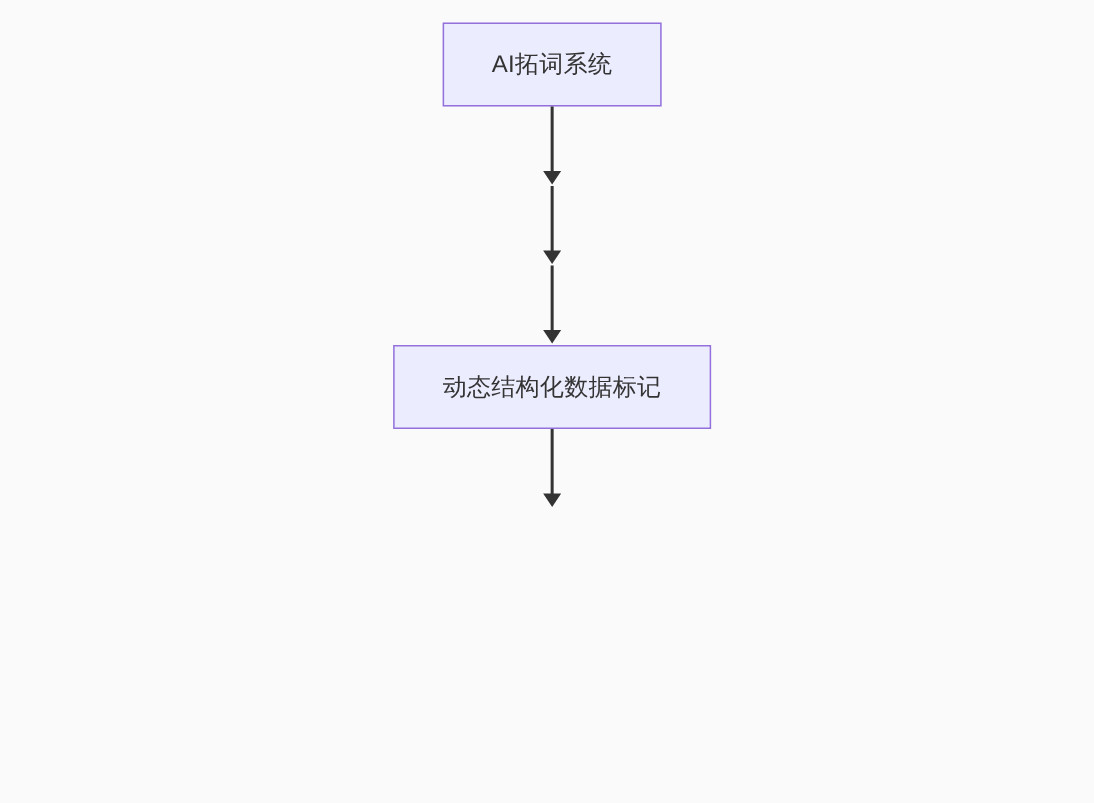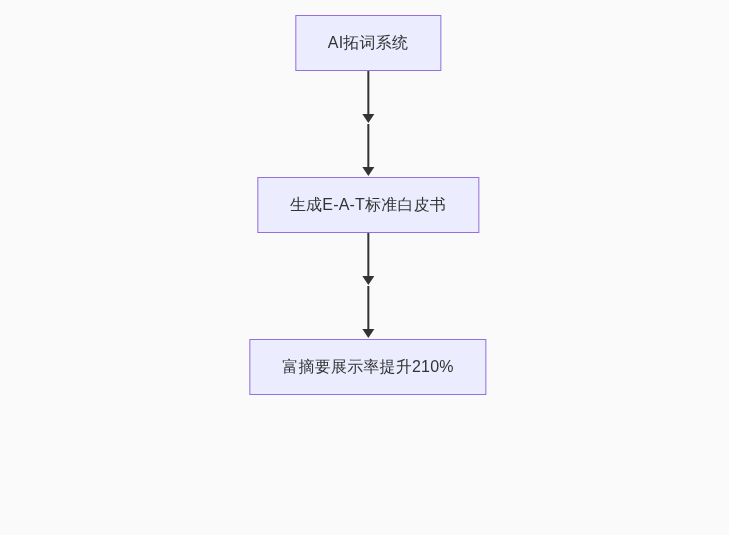--- a/index.html
+++ b/index.html
@@ -76,33 +76,30 @@
       <div class="arrow-line"></div>
       <div class="arrow-head"></div>
     </div>
 
 
     <div class="flow-arrow">
       <div class="arrow-line"></div>
       <div class="arrow-head"></div>
     </div>
 
+
+    <div class="flow-arrow">
+      <div class="arrow-line"></div>
+      <div class="arrow-head"></div>
+    </div>
+
     <div class="flow-node">
-      <span class="node-label">生成E-A-T标准白皮书</span>
+      <span class="node-label">动态结构化数据标记</span>
     </div>
 
     <div class="flow-arrow">
       <div class="arrow-line"></div>
       <div class="arrow-head"></div>
     </div>
 
 
-    <div class="flow-arrow">
-      <div class="arrow-line"></div>
-      <div class="arrow-head"></div>
-    </div>
-
-    <div class="flow-node">
-      <span class="node-label">富摘要展示率提升210%</span>
-    </div>
-
   </div>
 </div>
 
 </body></html>

